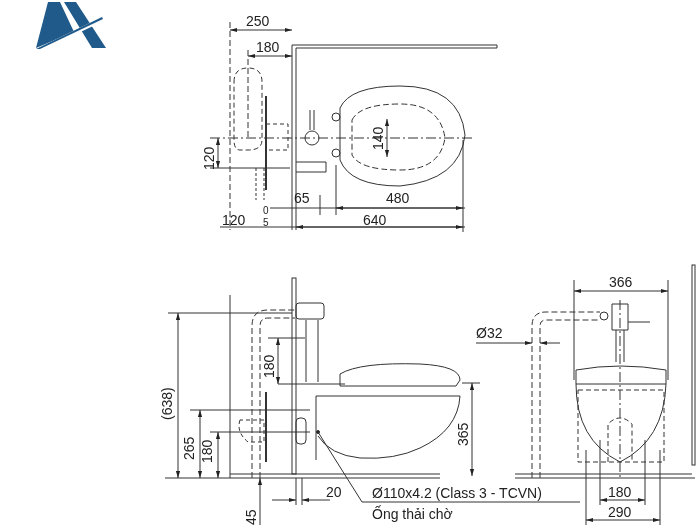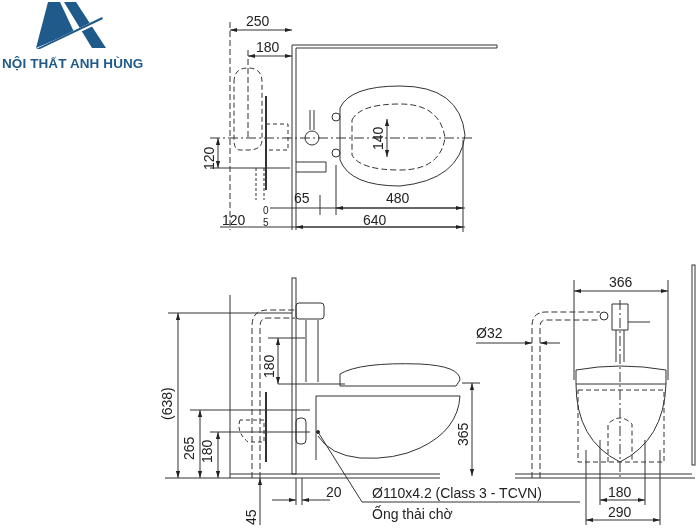--- a/index.html
+++ b/index.html
@@ -14,21 +14,20 @@
 </head>
 <body>
 
 <div class="logo">
   <svg class="logo-mark" viewBox="0 0 74 48">
     <polygon points="14,0 26,0 40,30 2,46" fill="#1f5a8a"></polygon>
     <polygon points="30,0 42,0 72,46 58,46" fill="#1f5a8a"></polygon>
     <polygon points="0,48 70,14 72,18 8,48" fill="#ffffff"></polygon>
     <polygon points="2,47 68,15 69,17 6,47" fill="#1f5a8a"></polygon>
   </svg>
-  <div class="logo-text">NỘI THẤT ANH HÙNG</div>
 </div>
 
 <svg class="draw" width="700" height="530" viewBox="0 0 700 530">
   <defs>
     <marker id="ar" viewBox="0 0 10 10" refX="10" refY="5" markerWidth="7" markerHeight="7" orient="auto-start-reverse">
       <path d="M0,2 L10,5 L0,8 z" fill="#222"></path>
     </marker>
   </defs>
   <g stroke="#333" stroke-width="1" fill="none">
 

